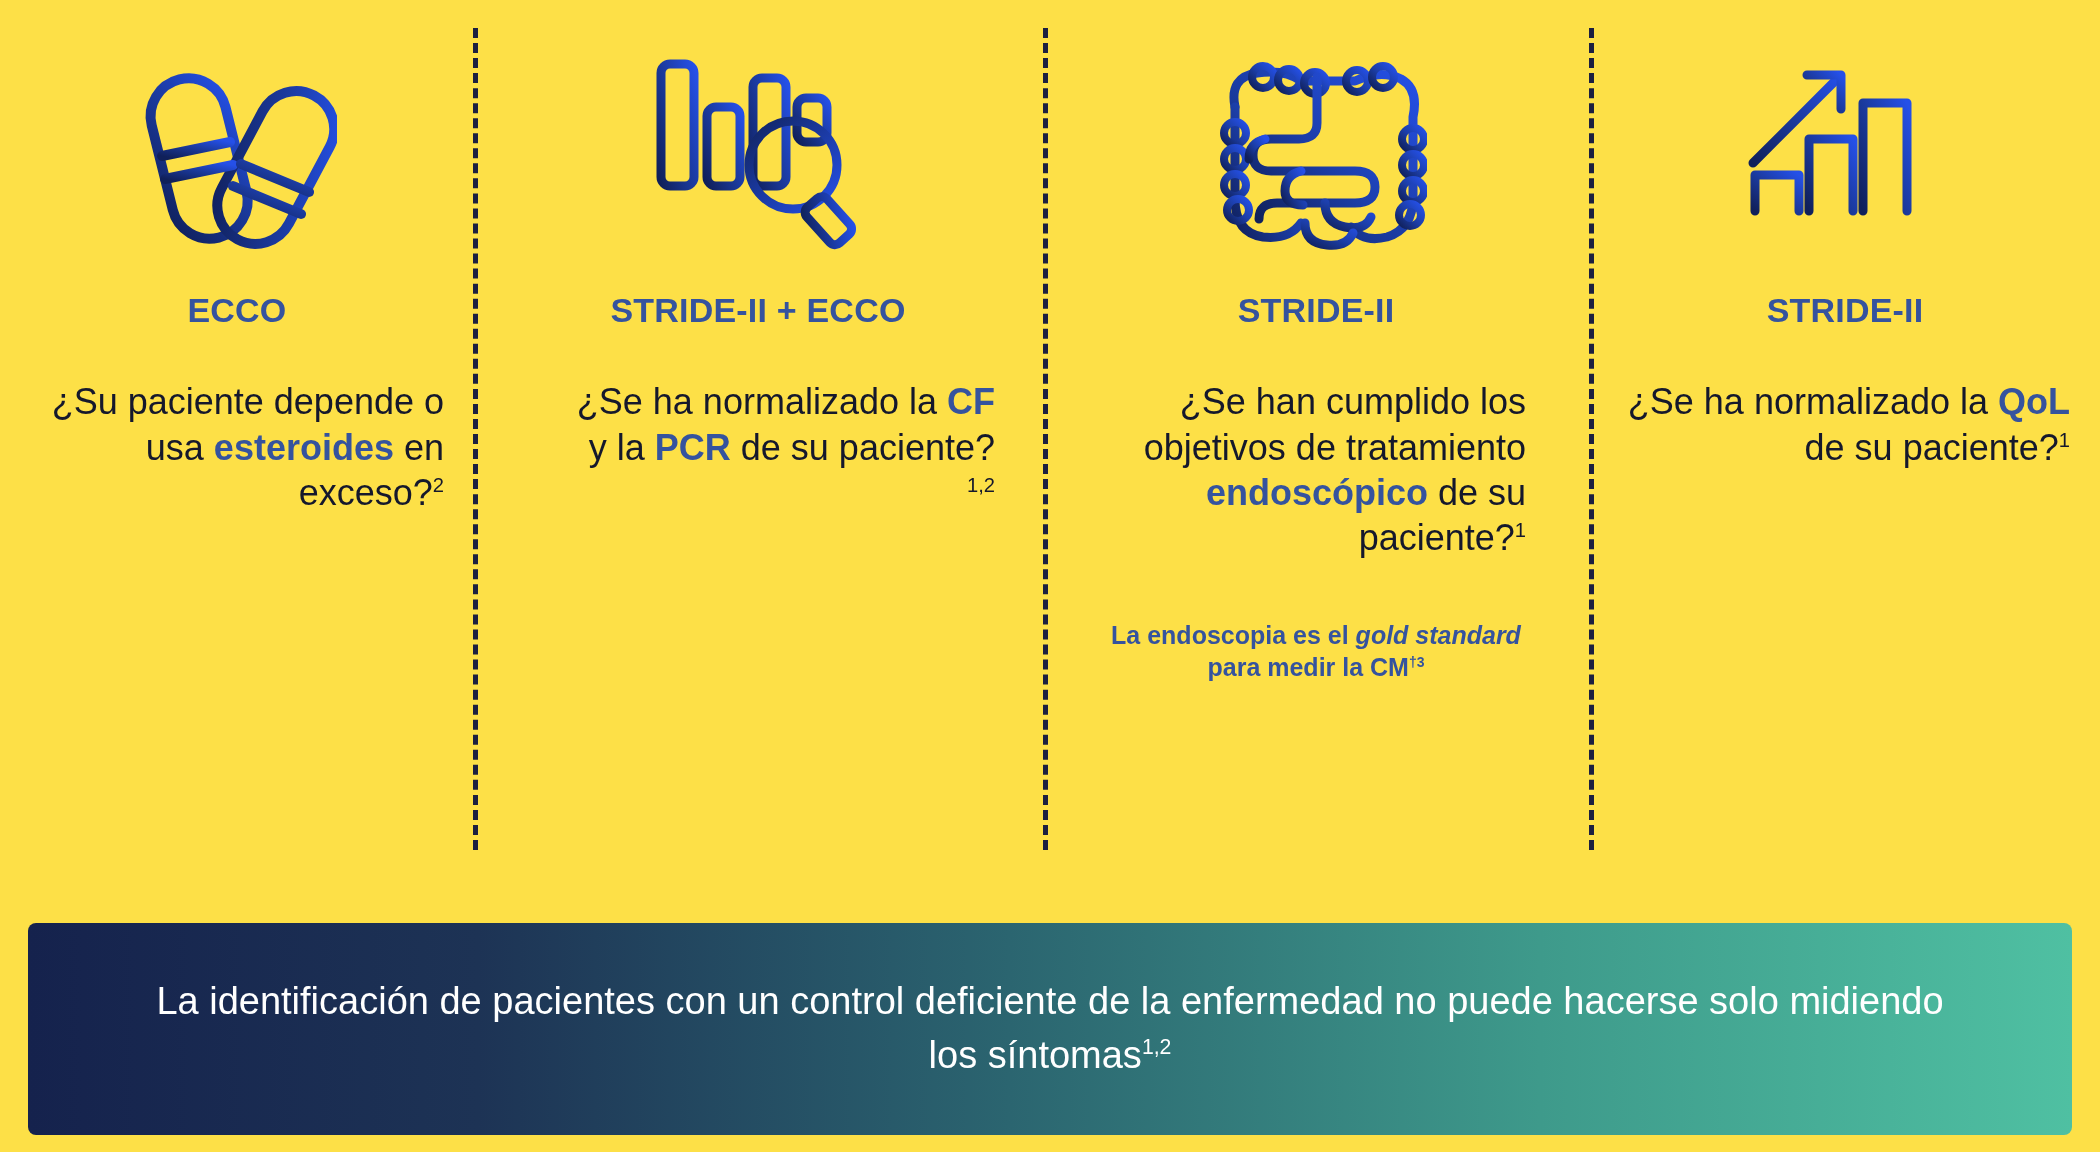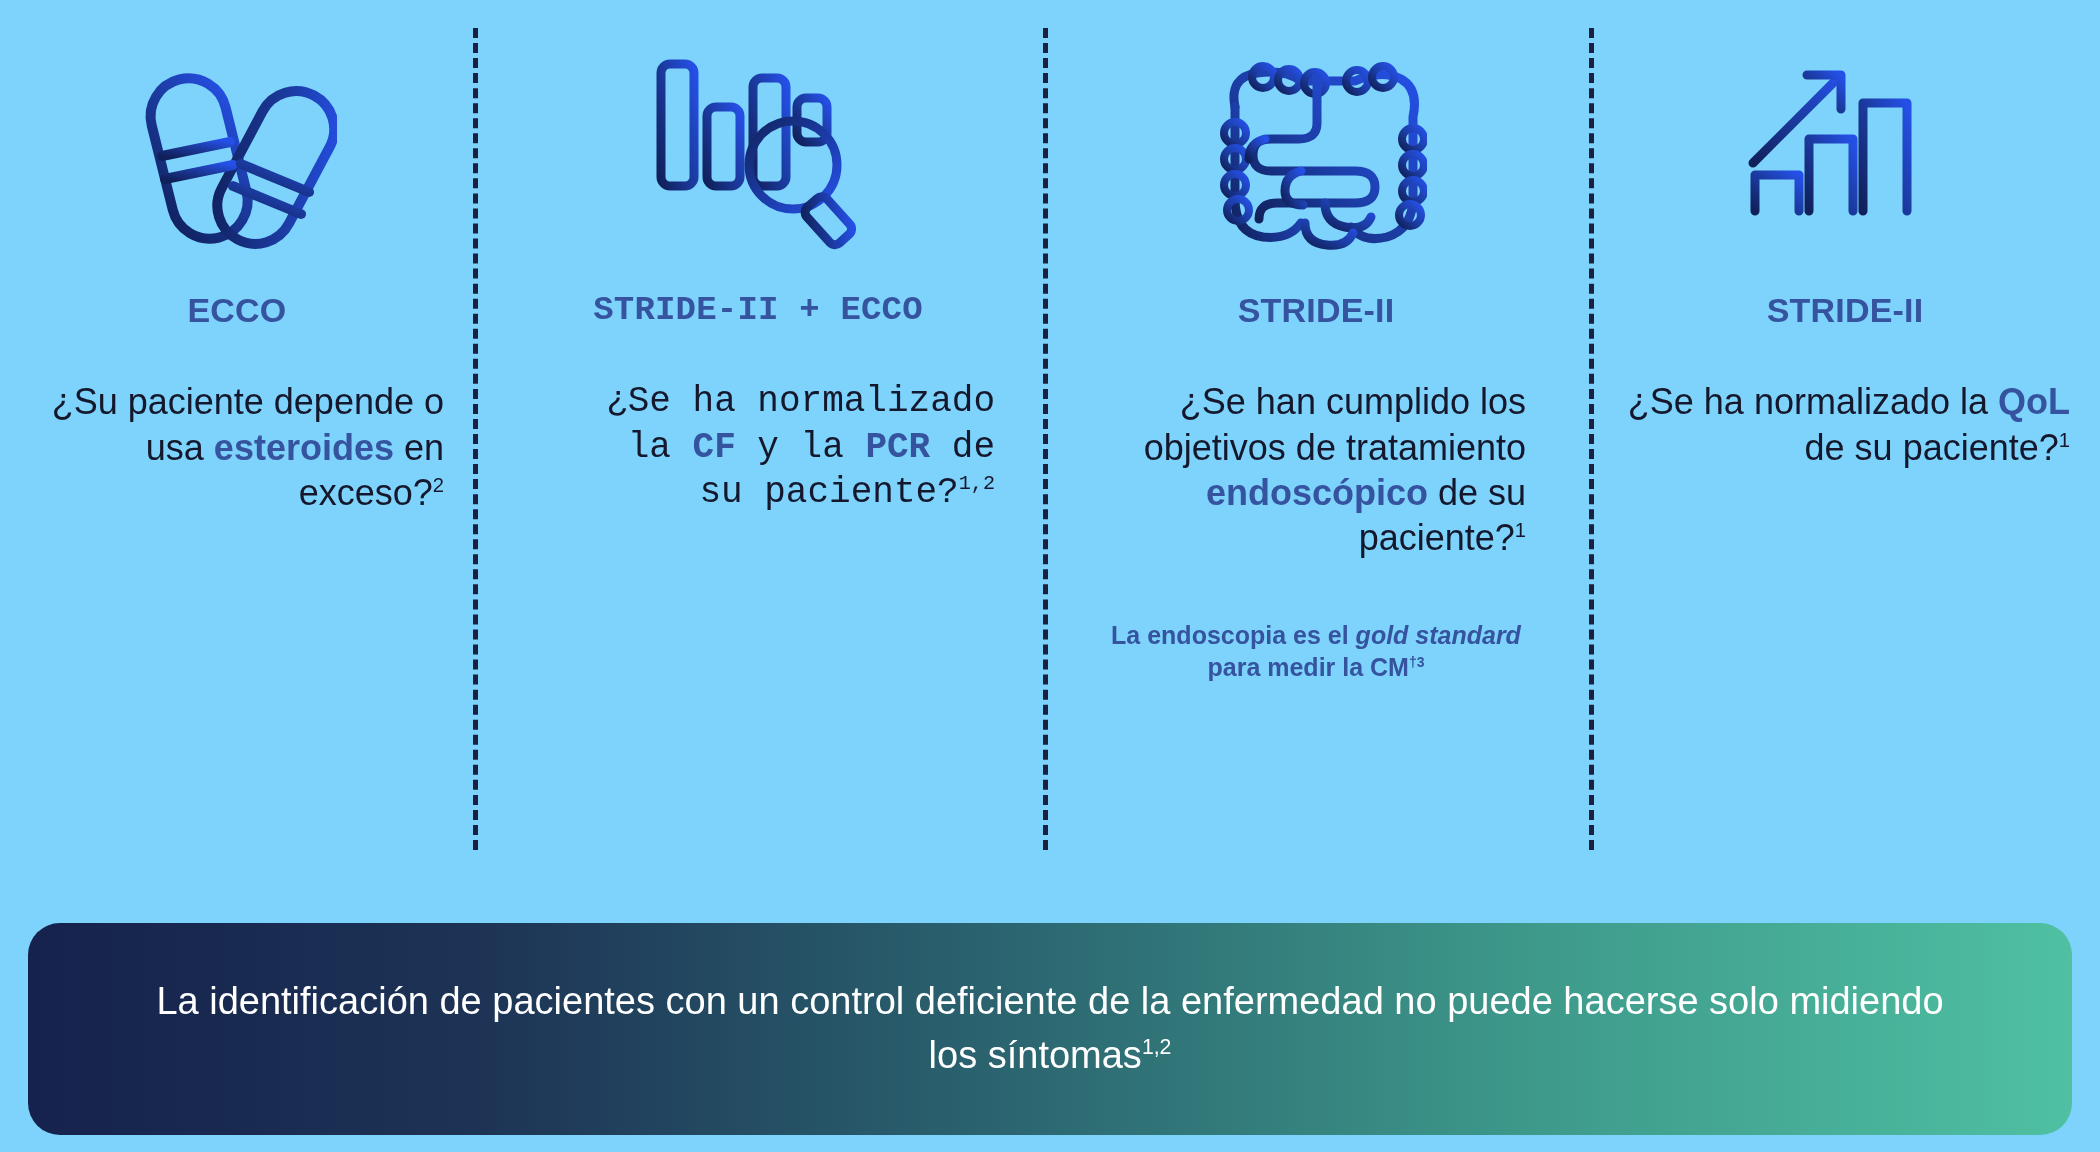--- a/index.html
+++ b/index.html
@@ -12,21 +12,21 @@
     height: 1152px;
     font-family: "Liberation Sans", sans-serif;
     overflow: hidden;
     position: relative;
   }
 
   .infographic {
     position: relative;
     width: 2100px;
     height: 1152px;
-    background: #7dd3fc;
+    background: #fde047;
   }
 
   
   .columns {
     position: absolute;
     top: 0;
     left: 0;
     width: 2100px;
     height: 880px;
     display: flex;
@@ -38,21 +38,21 @@
     position: relative;
     box-sizing: border-box;
     height: 880px;
     display: flex;
     flex-direction: column;
     align-items: center;
     padding-top: 34px;
   }
 
   .col-1 { width: 474px; padding-left: 30px; padding-right: 30px; }
-  .col-2 { width: 568px; padding-left: 28px; padding-right: 28px; font-family: Liberation Mono, monospace; }
+  .col-2 { width: 568px; padding-left: 28px; padding-right: 28px; }
   .col-3 { width: 548px; padding-left: 24px; padding-right: 24px; }
   .col-4 { width: 510px; padding-left: 22px; padding-right: 22px; }
 
   
   .divider {
     position: absolute;
     top: 28px;
     width: 0;
     height: 822px;
     border-left: 5px dashed #1c2040;
@@ -118,21 +118,21 @@
   }
   .note i { font-style: italic; }
 
   
   .banner {
     position: absolute;
     left: 28px;
     top: 923px;
     width: 2044px;
     height: 212px;
-    border-radius: 32px;
+    border-radius: 8px;
     background: linear-gradient(90deg, #15224d 0%, #1d3355 22%, #2b6570 48%, #3e9a8b 74%, #4fc0a2 100%);
     display: flex;
     align-items: center;
     justify-content: center;
     box-sizing: border-box;
     padding: 0 120px;
   }
   .banner-text {
     color: #ffffff;
     font-size: 38px;

